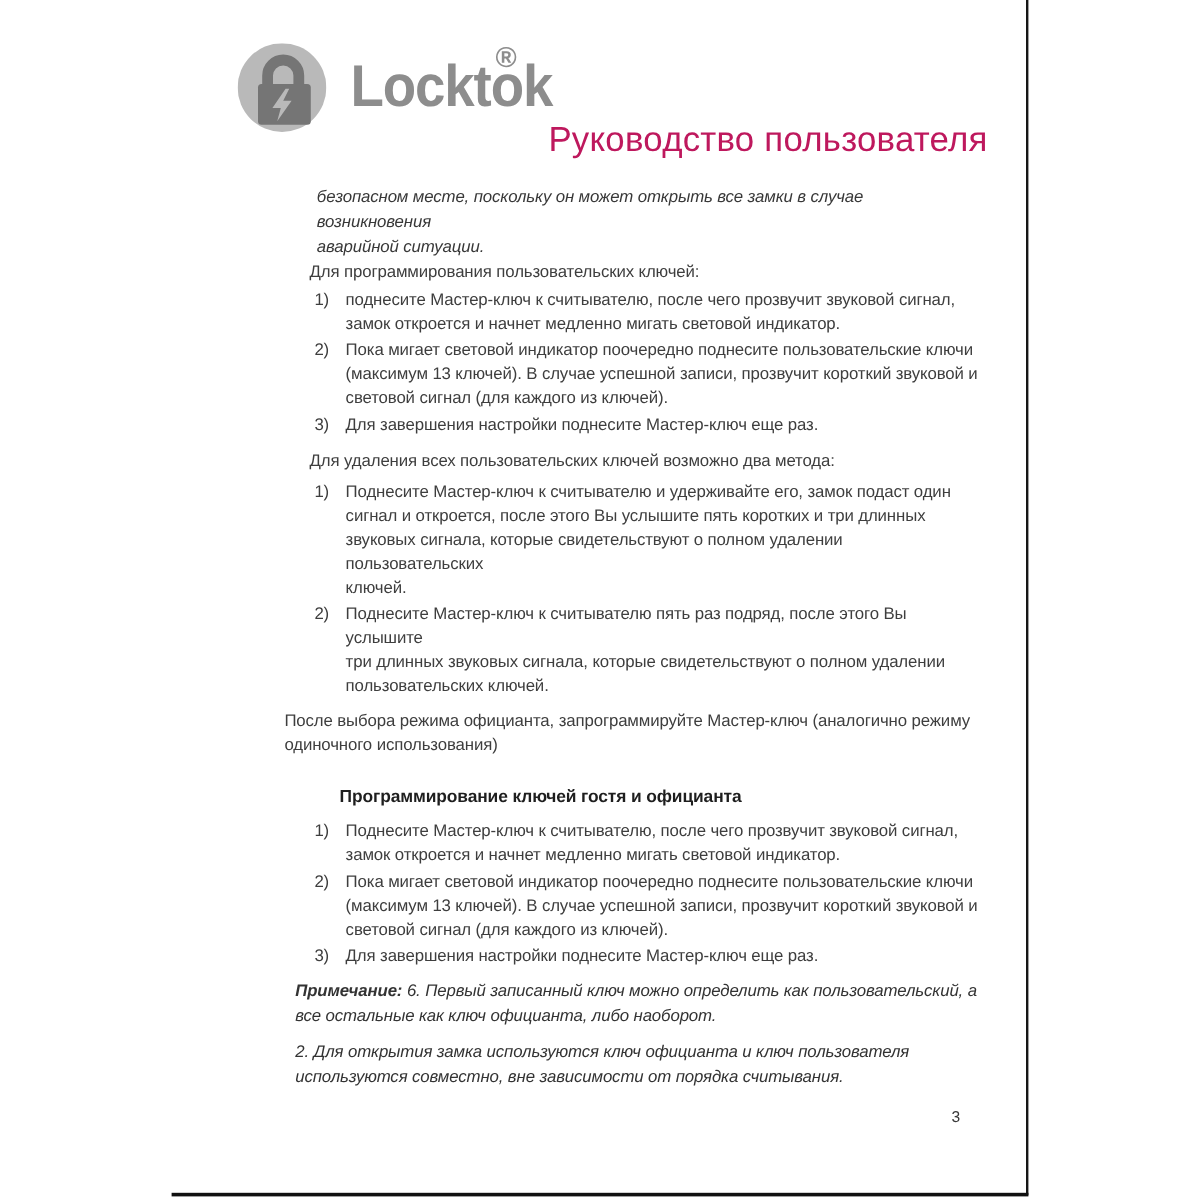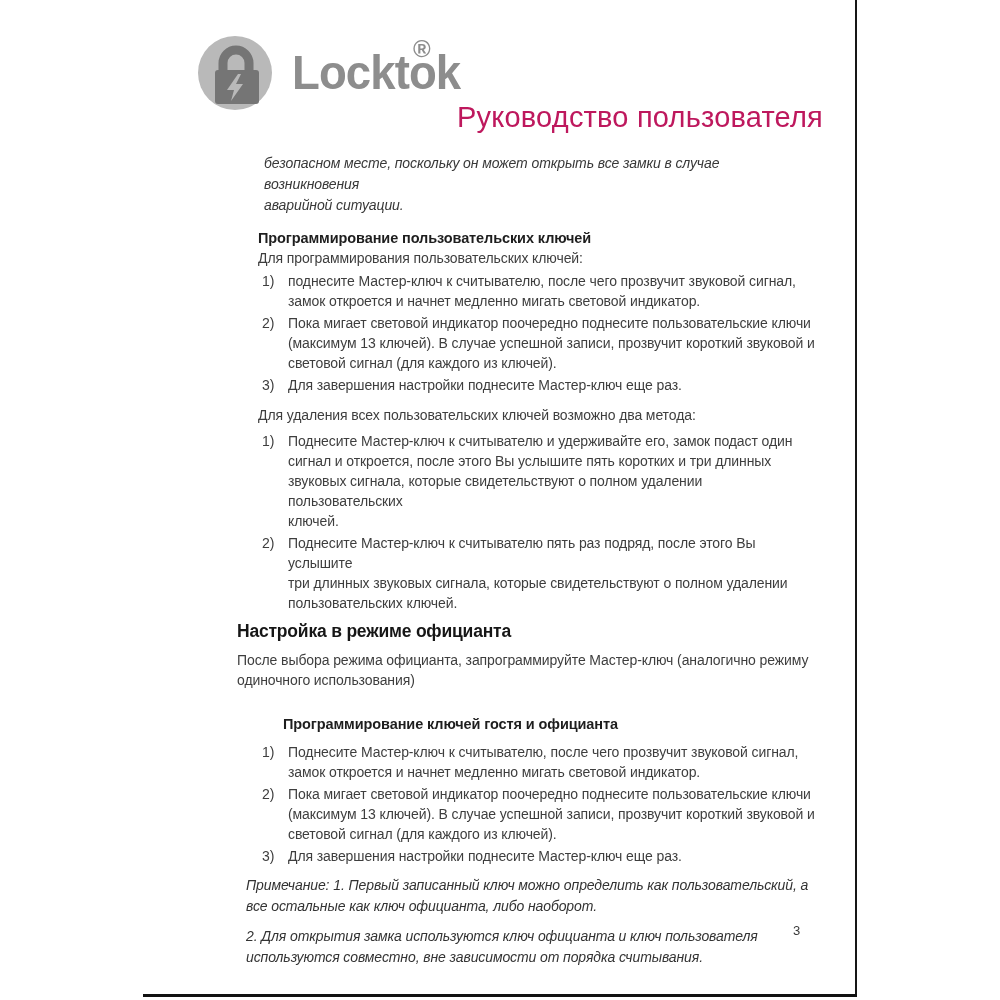--- a/index.html
+++ b/index.html
@@ -69,21 +69,21 @@
   .chapter {
     margin-left: 0; margin-top: 8px;
     font-weight: bold; color: #161616; font-size: 17.5px;
     letter-spacing: -0.2px;
   }
   .chapter-lead { margin-left: 0; margin-top: 9px; }
   .note {
     margin-left: 9px; margin-top: 9px;
     font-style: italic; color: #333333; line-height: 21px;
   }
-  .note .note-label { font-weight: normal; text-align: right; }
+  .note .note-label { font-weight: bold; text-align: right; }
   .page-number {
     position: absolute; left: 793px; top: 923px;
     font-size: 13px; color: #3a3a3a;
   }
 </style>
 </head>
 <body>
 
 <div class="page">
 
@@ -101,21 +101,20 @@
     <div class="brand-reg">®</div>
   </div>
 
   <div class="doc-title">Руководство пользователя</div>
 
   <div class="content">
 
     <div class="intro pre">безопасном месте, поскольку он может открыть все замки в случае возникновения
 аварийной ситуации.</div>
 
-    <div class="subhead">Программирование пользовательских ключей</div>
     <div class="lead">Для программирования пользовательских ключей:</div>
     <div class="nlist">
       <div class="li">
         <span class="num">1)</span>
         <span class="li-text pre">поднесите Мастер-ключ к считывателю, после чего прозвучит звуковой сигнал,
 замок откроется и начнет медленно мигать световой индикатор.</span>
       </div>
       <div class="li">
         <span class="num">2)</span>
         <span class="li-text pre">Пока мигает световой индикатор поочередно поднесите пользовательские ключи
@@ -138,21 +137,20 @@
 ключей.</span>
       </div>
       <div class="li">
         <span class="num">2)</span>
         <span class="li-text pre">Поднесите Мастер-ключ к считывателю пять раз подряд, после этого Вы услышите
 три длинных звуковых сигнала, которые свидетельствуют о полном удалении
 пользовательских ключей.</span>
       </div>
     </div>
 
-    <div class="chapter">Настройка в режиме официанта</div>
     <div class="chapter-lead pre">После выбора режима официанта, запрограммируйте Мастер-ключ (аналогично режиму
 одиночного использования)</div>
     <div class="subhead indent2" style="margin-top:24px">Программирование ключей гостя и официанта</div>
     <div class="nlist" style="margin-top:8px">
       <div class="li">
         <span class="num">1)</span>
         <span class="li-text pre">Поднесите Мастер-ключ к считывателю, после чего прозвучит звуковой сигнал,
 замок откроется и начнет медленно мигать световой индикатор.</span>
       </div>
       <div class="li">
@@ -160,21 +158,21 @@
         <span class="li-text pre">Пока мигает световой индикатор поочередно поднесите пользовательские ключи
 (максимум 13 ключей). В случае успешной записи, прозвучит короткий звуковой и
 световой сигнал (для каждого из ключей).</span>
       </div>
       <div class="li">
         <span class="num">3)</span>
         <span class="li-text pre">Для завершения настройки поднесите Мастер-ключ еще раз.</span>
       </div>
     </div>
 
-    <div class="note"><span class="note-label">Примечание:</span><span class="pre"> 1. Первый записанный ключ можно определить как пользовательский, а
+    <div class="note"><span class="note-label">Примечание:</span><span class="pre"> 6. Первый записанный ключ можно определить как пользовательский, а
 все остальные как ключ официанта, либо наоборот.</span></div>
     <div class="note"><span class="pre">2. Для открытия замка используются ключ официанта и ключ пользователя
 используются совместно, вне зависимости от порядка считывания.</span></div>
 
   </div>
 
   <div class="page-number">3</div>
 
 </div>
 

